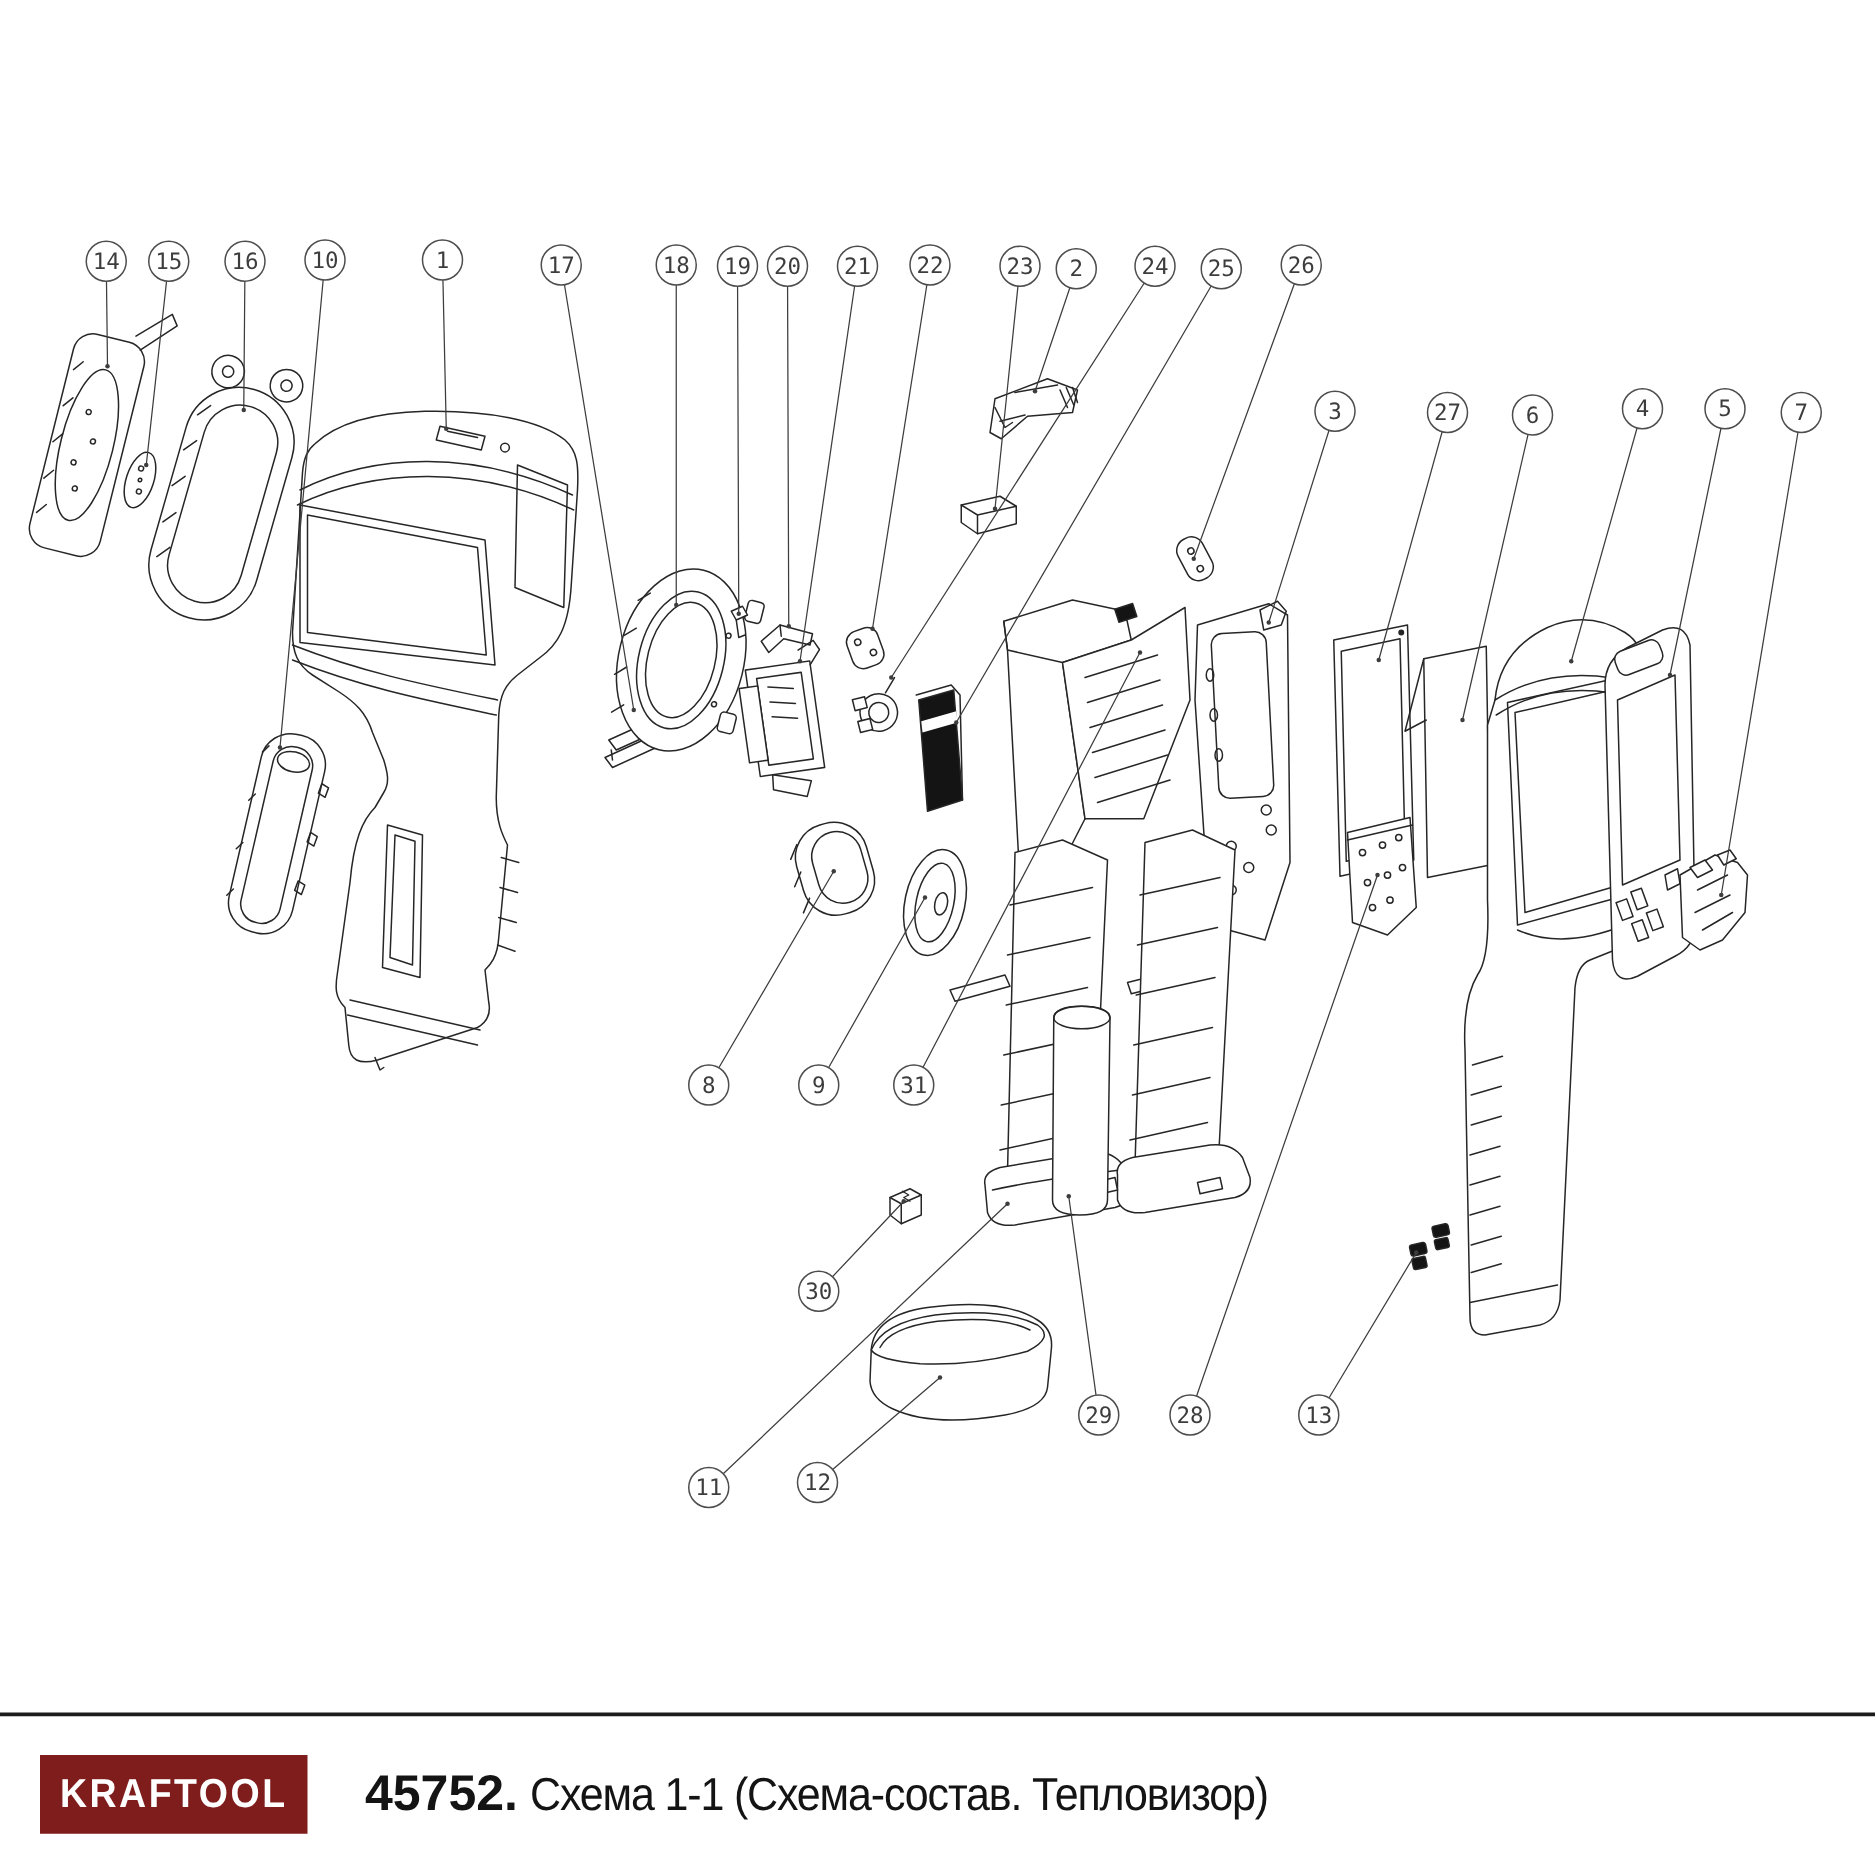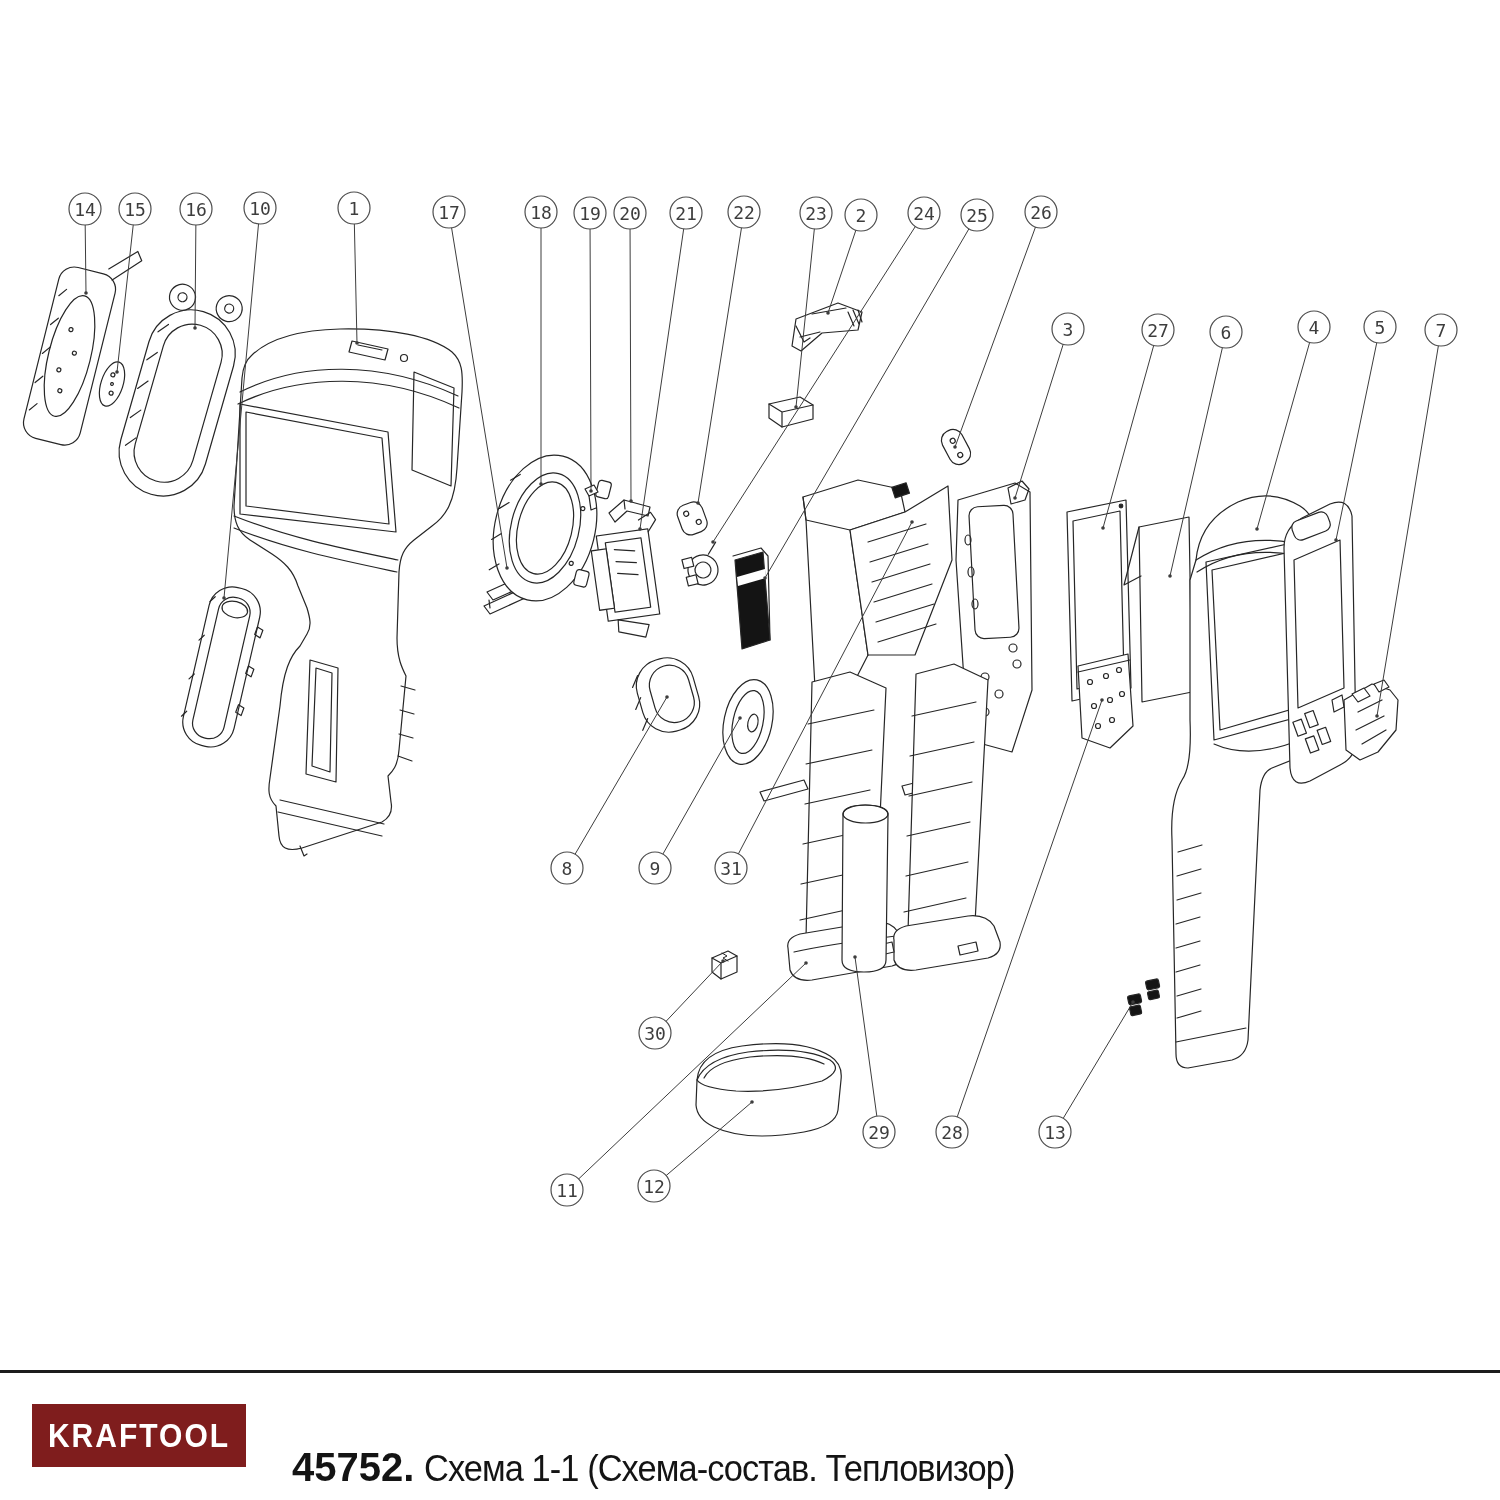--- a/index.html
+++ b/index.html
@@ -8,21 +8,21 @@
   svg text{user-select:none;}
   #diagram{position:absolute;left:0;top:0;}
   
   .footer-rule{position:absolute;left:0;top:1370px;width:1500px;height:3px;background:#1c1c1c;}
   .logo-box{position:absolute;left:32px;top:1404px;width:214px;height:63px;background:#7f1d1d;
             display:flex;align-items:center;justify-content:center;}
   .logo-text{color:#fff;font-weight:bold;font-size:30px;letter-spacing:2px;
              font-family:"Liberation Sans",sans-serif;transform:scaleY(1.08);}
   .title-line{position:absolute;left:292px;top:1413px;white-space:nowrap;display:flex;
               align-items:baseline;color:#141414;}
-  .title-code{font-size:40px;font-weight:bold;font-family:"Liberation Sans",sans-serif;margin-top:32px;}
+  .title-code{font-size:40px;font-weight:bold;font-family:"Liberation Sans",sans-serif;}
   .title-sub{font-size:37px;font-weight:400;margin-left:10px;letter-spacing:-1px;
              display:inline-block;transform:scaleX(.93);transform-origin:left center;
              font-family:"Liberation Sans",sans-serif;}
 </style>
 </head>
 <body>
 
 <div class="stage">
 
 <svg id="diagram" width="1500" height="1500" viewBox="0 0 1500 1500">

